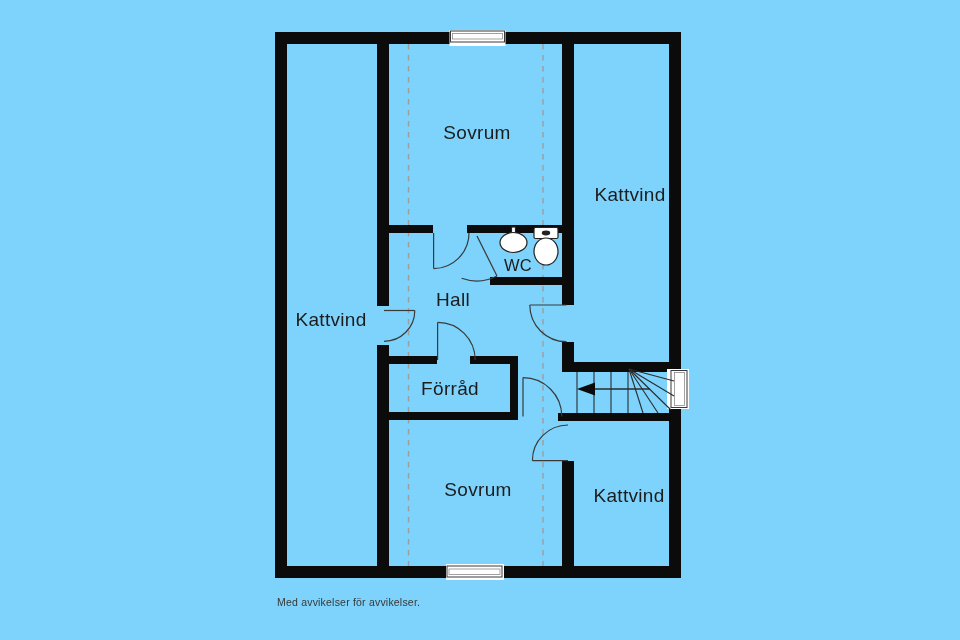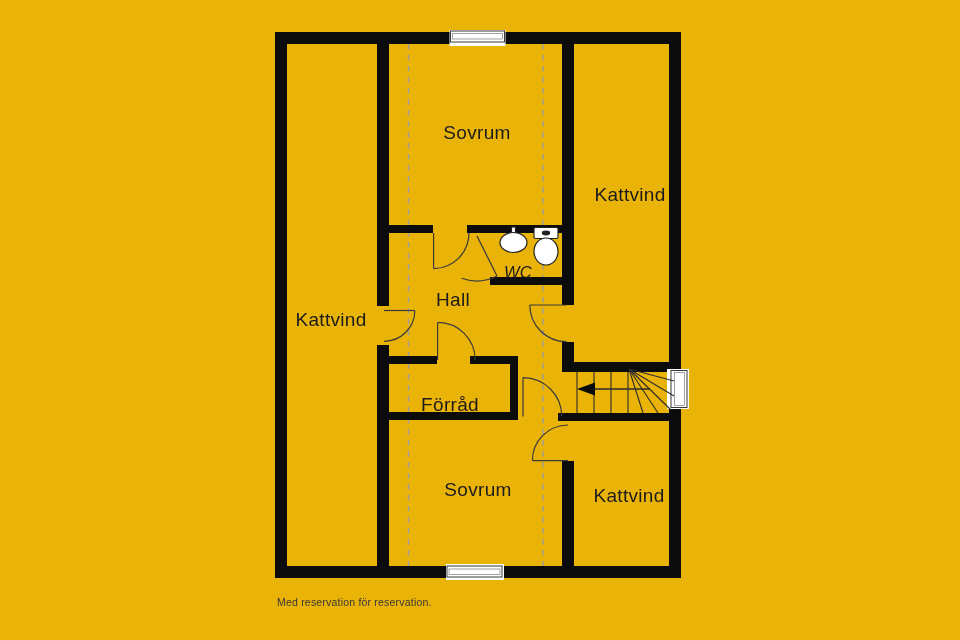--- a/index.html
+++ b/index.html
@@ -1,17 +1,17 @@
 <!DOCTYPE html>
 <html><head>
 <meta charset="utf-8">
 <style>
   html,body{margin:0;padding:0;background:#fff;}
   .canvas{
-    position:relative;width:960px;height:640px;background:#eab308;overflow:hidden;
+    position:relative;width:960px;height:640px;background:#7dd3fc;overflow:hidden;
     font-family:"Liberation Sans","DejaVu Sans",sans-serif;
   }
   .plan-svg{position:absolute;left:0;top:0;width:960px;height:640px;}
   .wall{fill:#0b0b0b;stroke:none;}
   .dashline{stroke:#9d9d9d;stroke-width:1.4;stroke-dasharray:5.5 5.5;fill:none;}
   .door{stroke:#3a3a3a;stroke-width:1.2;fill:none;}
   .stair{stroke:#2b2b2b;stroke-width:1.1;fill:none;}
   .fixture{stroke:#222;stroke-width:1.2;fill:#ffffff;}
   .winframe{stroke:#3a3a3a;stroke-width:1;fill:#ffffff;}
   .wininner{stroke:#8a8a8a;stroke-width:0.8;fill:#ffffff;}
@@ -137,20 +137,20 @@
         <ellipse cx="546" cy="233" rx="4.2" ry="2.4" fill="#222"></ellipse>
         <ellipse class="fixture" cx="546" cy="251.5" rx="12" ry="13.5"></ellipse>
       </g>
     </g>
   </svg>
 
   <div class="room-label" style="left:477px;top:133px;">Sovrum</div>
   <div class="room-label" style="left:630px;top:195px;">Kattvind</div>
   <div class="room-label" style="left:331px;top:320px;">Kattvind</div>
   <div class="room-label" style="left:453px;top:300px;">Hall</div>
-  <div class="room-label small" style="left:518px;top:272px;font-style:italic;">WC</div>
-  <div class="room-label" style="left:450px;top:389px;margin-top:16px;">Förråd</div>
+  <div class="room-label small" style="left:518px;top:265px;">WC</div>
+  <div class="room-label" style="left:450px;top:389px;">Förråd</div>
   <div class="room-label" style="left:478px;top:490px;">Sovrum</div>
   <div class="room-label" style="left:629px;top:496px;">Kattvind</div>
 
-  <div class="footer-note">Med reservation för reservation.</div>
+  <div class="footer-note">Med avvikelser för avvikelser.</div>
 
 </div>
 
 </body></html>

